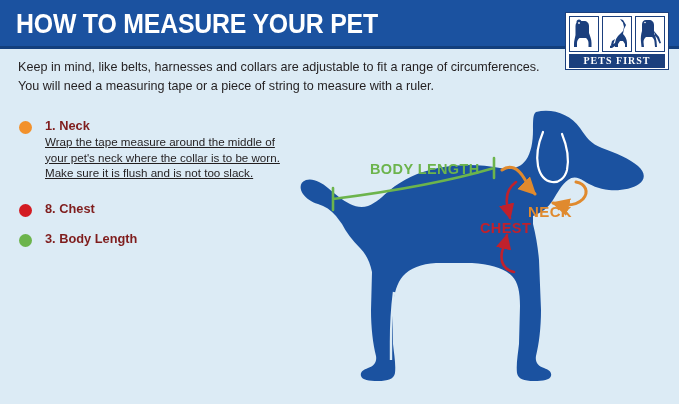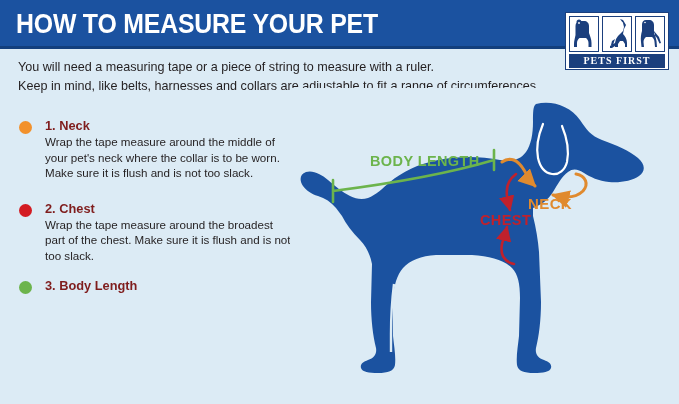--- a/index.html
+++ b/index.html
@@ -124,26 +124,27 @@
   .step-title {
     font-size: 12.8px;
     font-weight: bold;
     color: #7f1d1d;
     margin-bottom: 1px;
   }
   .step-body {
     font-size: 11.6px;
     line-height: 15.5px;
     color: #231f20;
+    text-decoration: underline;
   }
   
   #dog-diagram {
     position: absolute;
     left: 290px;
-    top: 88px;
+    top: 96px;
     width: 389px;
     height: 308px;
   }
   #dog-diagram svg { display: block; }
   .diagram-label {
     font-weight: bold;
     font-family: "Liberation Sans", sans-serif;
   }
 </style>
 </head>
@@ -173,36 +174,35 @@
         <svg width="26" height="34" viewBox="0 0 26 34">
           <path fill="#1b3f7d" d="M9 3 C6.5 3 5 5 5 7.5 L5 14 C4 17 3.5 21 4 25 L4.5 30 L7 30 L6.5 25 C6.5 23 7.5 21 9 20 L15 20 C16.5 21 17.5 23 17.5 25 L18 30 L20 30 L19.5 24 C19 21 18 18 17 15 L17 8 C17 5 15 3 12 3 Z M17 14 L22 20 L24 26 L22.5 26.5 L20 21 L17 17 Z"></path>
           <circle cx="8" cy="5.5" r="0.8" fill="#ffffff"></circle>
         </svg>
       </div>
     </div>
     <div id="logo-wordmark">PETS FIRST</div>
   </div>
 
   <div id="intro-text">
+    <div>Keep in mind, like belts, harnesses and collars are adjustable to fit a range of circumferences.</div>
     <div>You will need a measuring tape or a piece of string to measure with a ruler.</div>
-    <div>Keep in mind, like belts, harnesses and collars are adjustable to fit a range of circumferences.</div>
   </div>
 
   <div id="steps-list">
 
     <div class="step-item">
       <span class="step-bullet" style="background:#f2912c"></span>
       <div class="step-title">1. Neck</div>
       <div class="step-body">Wrap the tape measure around the middle of your pet's neck where the collar is to be worn. Make sure it is flush and is not too slack.</div>
     </div>
 
     <div class="step-item" style="margin-top:20px">
       <span class="step-bullet" style="background:#d31b22"></span>
-      <div class="step-title">2. Chest</div>
-      <div class="step-body">Wrap the tape measure around the broadest part of the chest. Make sure it is flush and is not too slack.</div>
+      <div class="step-title">8. Chest</div>
     </div>
 
     <div class="step-item" style="margin-top:11px">
       <span class="step-bullet" style="background:#6cb44c"></span>
       <div class="step-title">3. Body Length</div>
     </div>
 
   </div>
 
   <div id="dog-diagram">

